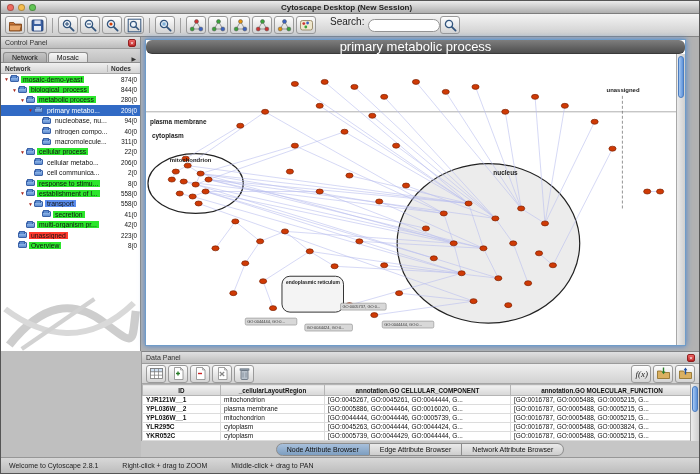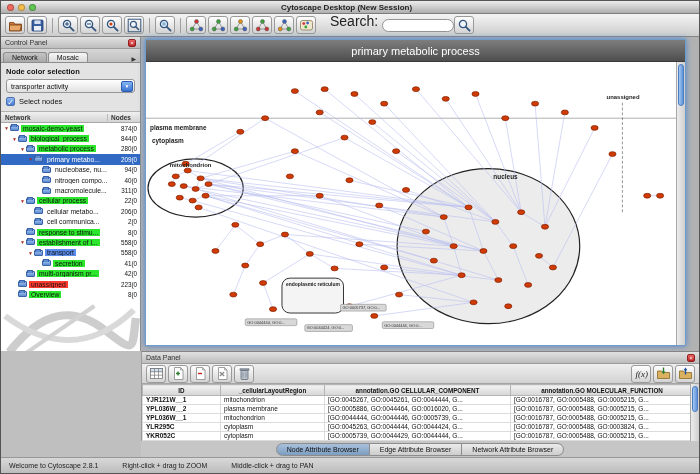--- a/index.html
+++ b/index.html
@@ -10,21 +10,21 @@
   .titlebar{height:13px;flex:none;background:linear-gradient(#ececec,#aeaeae);border-bottom:1px solid #7d7d7d;display:flex;align-items:center;position:relative;}
   .lights{display:flex;gap:4px;margin-left:6px;z-index:2;}
   .light{width:7px;height:7px;border-radius:50%;border:1px solid rgba(0,0,0,.25);}
   .light.red{background:#ee6a5f;} .light.yellow{background:#f5bd4f;} .light.green{background:#61c554;}
   .title{position:absolute;left:0;right:7px;text-align:center;font-size:8px;font-weight:bold;color:#222;}
   
   .toolbar{height:23px;flex:none;background:linear-gradient(#f4f4f4,#cdcdcd);border-bottom:1px solid #858585;display:flex;align-items:center;padding:0 4px;}
   .tb-icons{display:flex;align-items:center;gap:2px;}
   .tb-btn{width:20px;height:18px;border:1px solid #9a9a9a;border-radius:3px;background:linear-gradient(#fefefe,#d4d4d4);display:flex;align-items:center;justify-content:center;padding:0;cursor:default;}
   .tb-sep{width:1px;height:15px;background:#a0a0a0;margin:0 3px;}
-  .search-label{font-size:14px;margin:0 4px 8px 14px;color:#222;}
+  .search-label{font-size:10px;margin:0 4px 8px 14px;color:#222;}
   .search-input{width:72px;height:13px;border:1px solid #949494;border-radius:7px;background:#fff;font-size:7px;padding:0 6px;font-family:"Liberation Sans",sans-serif;}
   
   .main-row{flex:1;display:flex;min-height:0;}
   .control-panel{width:140px;flex:none;background:#e3e3e3;border-right:1px solid #8d8d8d;display:flex;flex-direction:column;}
   .panel-header{height:12px;flex:none;background:linear-gradient(#e2e2e2,#bcbcbc);border-bottom:1px solid #9b9b9b;display:flex;align-items:center;padding:0 4px;font-size:7px;color:#333;}
   .panel-header .ph-title{flex:1;}
   .close-box{width:8px;height:8px;background:linear-gradient(#e66,#b22);border:1px solid #902020;border-radius:2px;color:#fff;font-size:6px;line-height:6px;text-align:center;}
   .cp-tabs{height:14px;flex:none;display:flex;align-items:flex-end;background:linear-gradient(#d6d6d6,#c0c0c0);border-bottom:1px solid #8d8d8d;padding-left:2px;}
   .cp-tab{font-size:7px;padding:1px 8px 1px 8px;border:1px solid #8d8d8d;border-bottom:none;border-radius:3px 3px 0 0;background:linear-gradient(#c4c4c4,#a9a9a9);margin-right:1px;}
   .cp-tab.active{background:linear-gradient(#f6f6f6,#dadada);}
@@ -48,21 +48,21 @@
   .folder::before{content:"";position:absolute;left:0;top:-2px;width:4px;height:2px;background:#5d8cd0;border:1px solid #3a62a8;border-bottom:none;border-radius:1px 1px 0 0;}
   .lab{padding:0 2px;overflow:hidden;flex:none;max-width:72px;}
   .lab.green{background:#2ce62c;}
   .lab.red{background:#ff3b30;}
   .lab.blue{background:#5b8dee;}
   .cnt{margin-left:auto;padding-right:3px;font-size:6.3px;flex:none;}
   .overview-thumb{margin-top:auto;width:100%;height:58px;flex:none;}
   
   .desktop{flex:1;background:#b2b2b2;position:relative;min-width:0;}
   .net-frame{position:absolute;left:4px;top:2px;right:13px;bottom:5px;border:1px solid #6f9cc9;box-shadow:0 0 6px rgba(70,130,210,.95);display:flex;flex-direction:column;background:#fff;}
-  .net-title{height:22px;flex:none;background:linear-gradient(#7e7e7e,#4e4e4e);color:#fff;font-size:11px;display:flex;align-items:center;justify-content:center;border-bottom:1px solid #3a3a3a;}
+  .net-title{height:14px;flex:none;background:linear-gradient(#7e7e7e,#4e4e4e);color:#fff;font-size:13px;display:flex;align-items:center;justify-content:center;border-bottom:1px solid #3a3a3a;border-radius:6px;}
   .net-body{flex:1;display:flex;min-height:0;}
   .net-canvas{flex:1;position:relative;background:#fff;min-width:0;}
   .net-canvas svg{width:100%;height:100%;display:block;}
   .net-vscroll{width:9px;flex:none;background:linear-gradient(to right,#ececec,#cfcfcf);border-left:1px solid #a8a8a8;position:relative;}
   .vthumb{position:absolute;top:2px;left:1px;width:6px;height:42px;border-radius:3px;background:linear-gradient(to right,#a6c8f2,#5d92da);border:1px solid #4a7cc0;}
   .rlab{font-weight:bold;fill:#1a1a1a;}
   
   .data-panel{flex:none;height:90px;margin-left:140px;border-top:1px solid #858585;border-left:1px solid #9a9a9a;background:#bef264;display:flex;flex-direction:column;}
   .dp-toolbar{height:20px;flex:none;display:flex;align-items:center;gap:2px;padding:0 4px;background:linear-gradient(#eeeeee,#d2d2d2);border-bottom:1px solid #a5a5a5;}
   .dp-spacer{flex:1;}
@@ -224,31 +224,20 @@
   <div class="main-row">
     <div class="control-panel">
       <div class="panel-header">
         <span class="ph-title">Control Panel</span>
         <span class="close-box">×</span>
       </div>
       <div class="cp-tabs" id="cp-tabs">
         <span class="cp-tab">Network</span>
           <span class="cp-tab active">Mosaic</span>
           <span class="tab-overflow">▶</span>
-      </div>
-      <div class="cp-section">
-        <div class="cp-label">Node color selection</div>
-        <div class="dropdown">
-          <span>transporter activity</span>
-          <span class="dd-arrow">▼</span>
-        </div>
-        <div class="checkbox-row">
-          <span class="checkbox">✓</span>
-          <span>Select nodes</span>
-        </div>
       </div>
       <div class="tree-head">
         <span class="th1">Network</span>
         <span class="th2">Nodes</span>
       </div>
       <div class="tree">
         <div id="tree-rows">
             <div class="tree-row">
               <span class="ind" style="width: 2px;"></span>
               <span class="arrow">▼</span>

